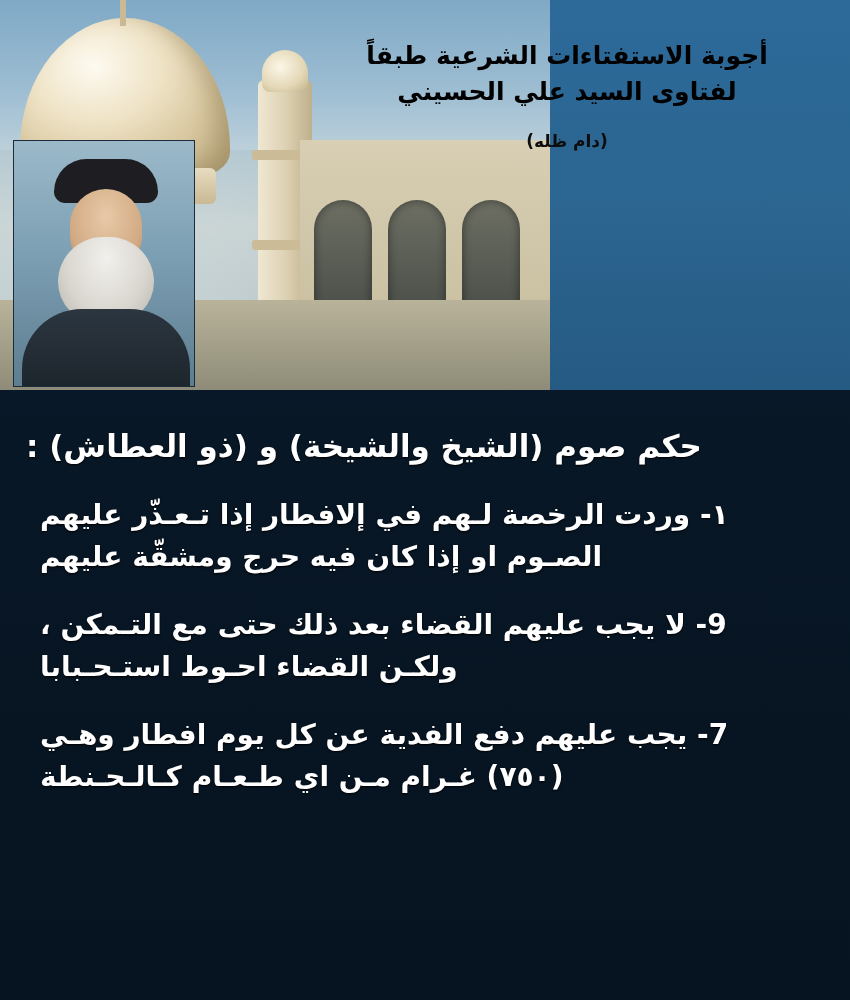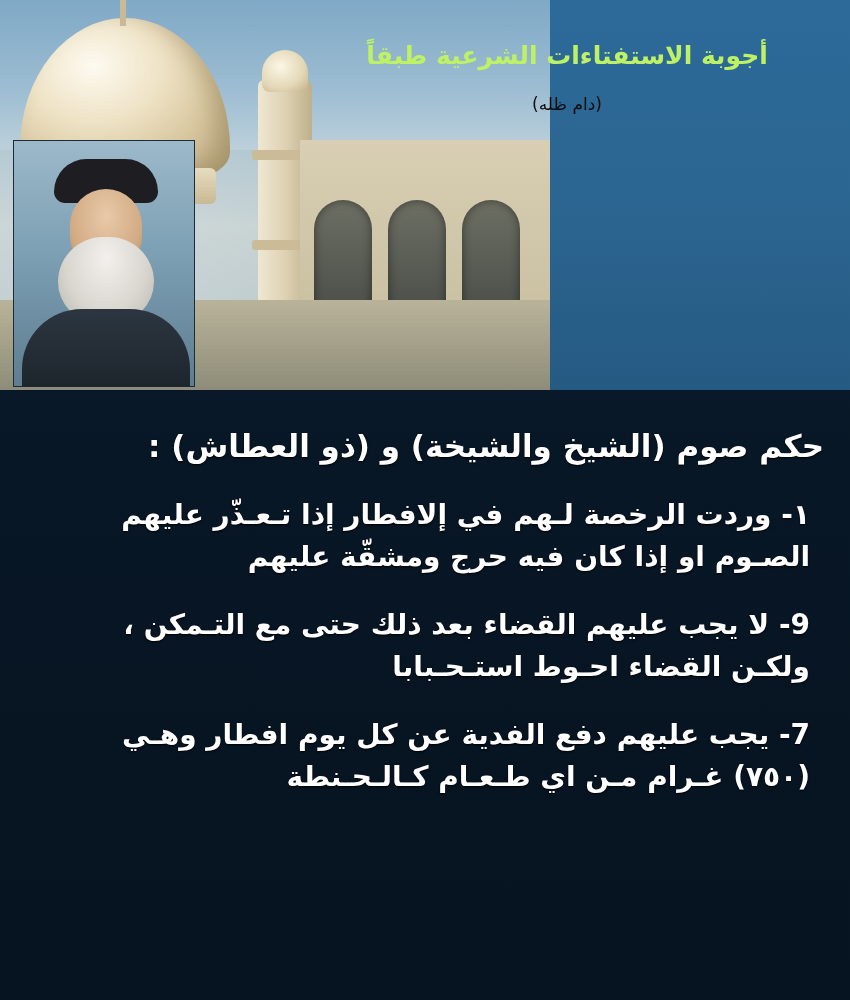--- a/index.html
+++ b/index.html
@@ -119,26 +119,26 @@
     padding: 38px 26px 0 0;
     box-sizing: border-box;
     text-align: center;
     color: #111;
     direction: rtl;
   }
   .h-line {
     font-weight: bold;
     font-size: 25px;
     line-height: 1.45;
-    color: #bef264;
+    color: #000000;
     letter-spacing: 0.5px;
   }
   .h-sub {
     margin-top: 20px;
-    font-weight: normal;
+    font-weight: bold;
     font-size: 17px;
     color: #0d0d0d;
   }
 
   
   .portrait {
     position: absolute;
     left: 13px; top: 140px;
     width: 180px; height: 245px;
     border: 1px solid #1b2b3a;
@@ -176,21 +176,21 @@
 
   
   .content {
     position: absolute;
     left: 0; top: 390px;
     width: 850px;
     height: 474px;
     padding: 22px 26px 0 26px;
     box-sizing: border-box;
     direction: rtl;
-    text-align: right;
+    text-align: left;
   }
   .title {
     color: #ffffff;
     font-weight: bold;
     font-size: 31px;
     line-height: 1.35;
     margin: 14px 0 26px 0;
     text-shadow: 0 1px 2px #000;
   }
   .item {
@@ -224,20 +224,21 @@
         <div class="arch" style="left:88px;"></div>
         <div class="arch" style="left:162px;"></div>
       </div>
       <div class="wall-lower"></div>
     </div>
 
     <div class="blue-panel"></div>
 
     <div class="header-text">
       <div class="h-line">أجوبة الاستفتاءات الشرعية طبقاً</div>
+      <div class="h-line">لفتاوى السيد علي الحسيني</div>
       <div class="h-sub">(دام ظله)</div>
     </div>
 
     <div class="portrait">
       <div class="p-turban"></div>
       <div class="p-face"></div>
       <div class="p-beard"></div>
       <div class="p-robe"></div>
     </div>
   </div>

